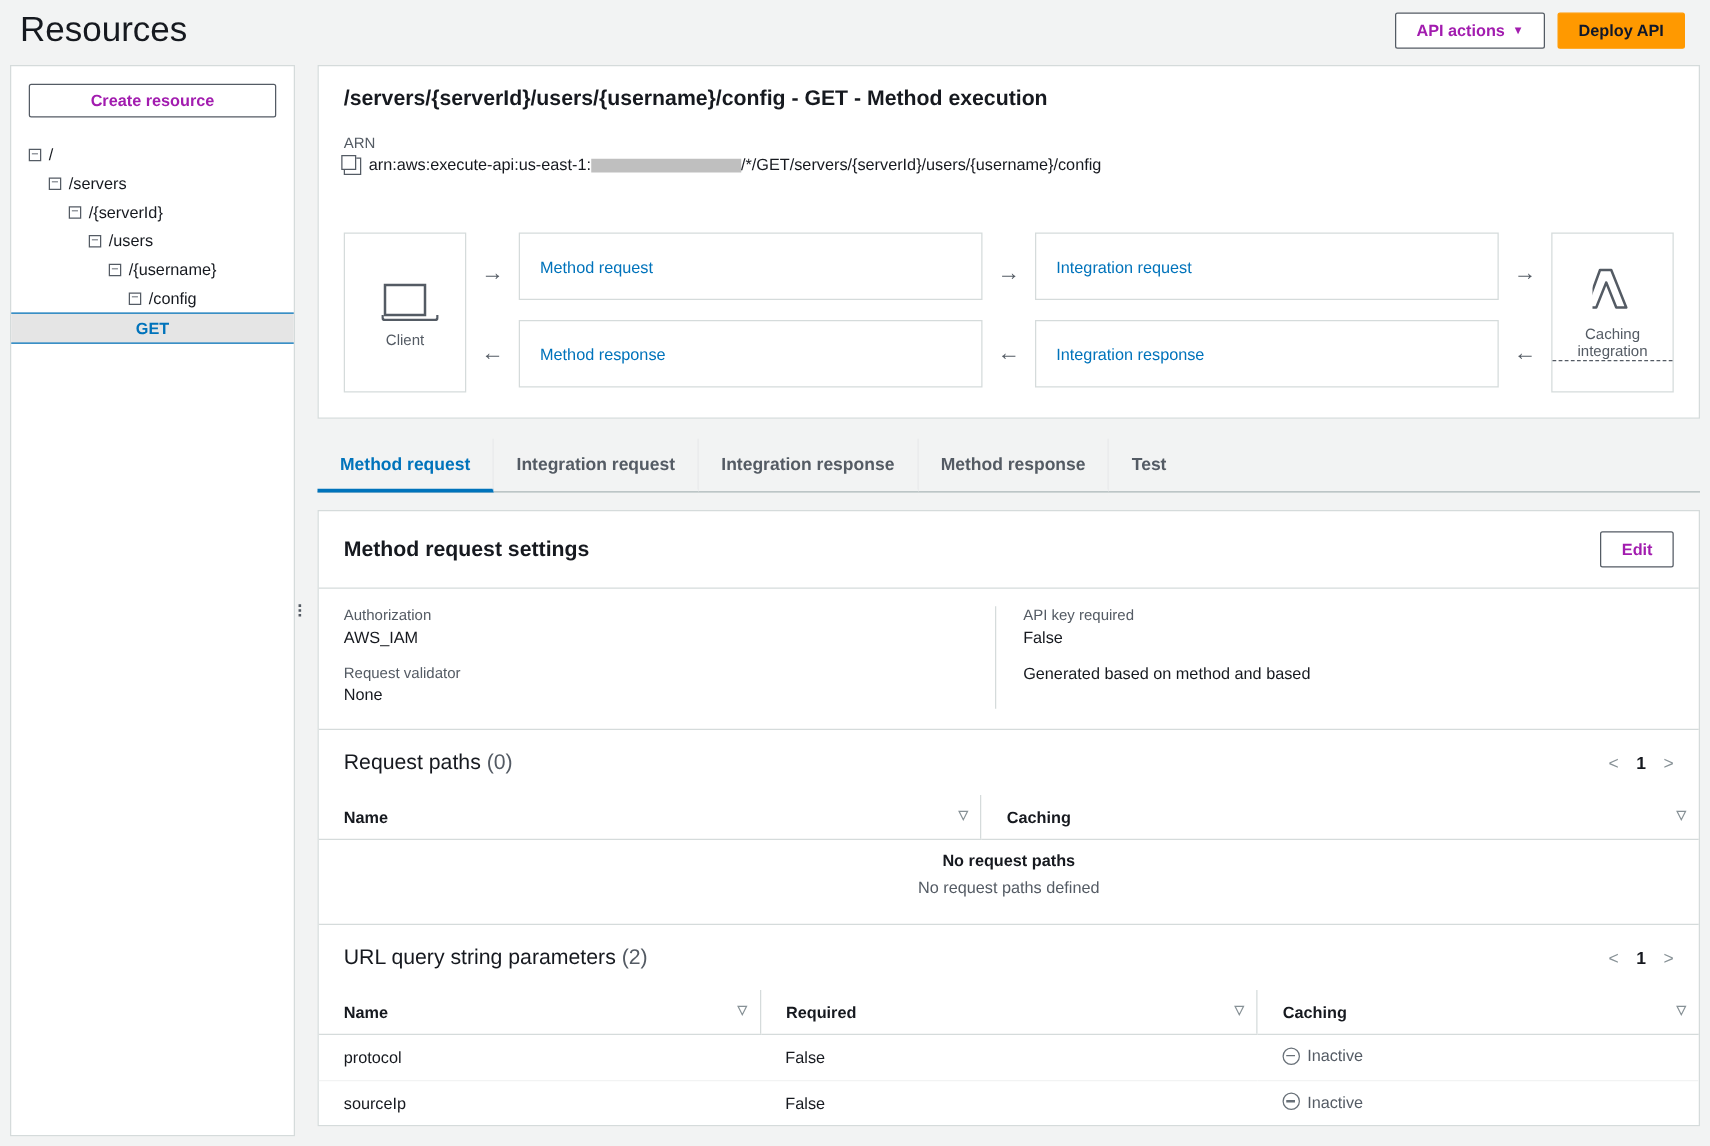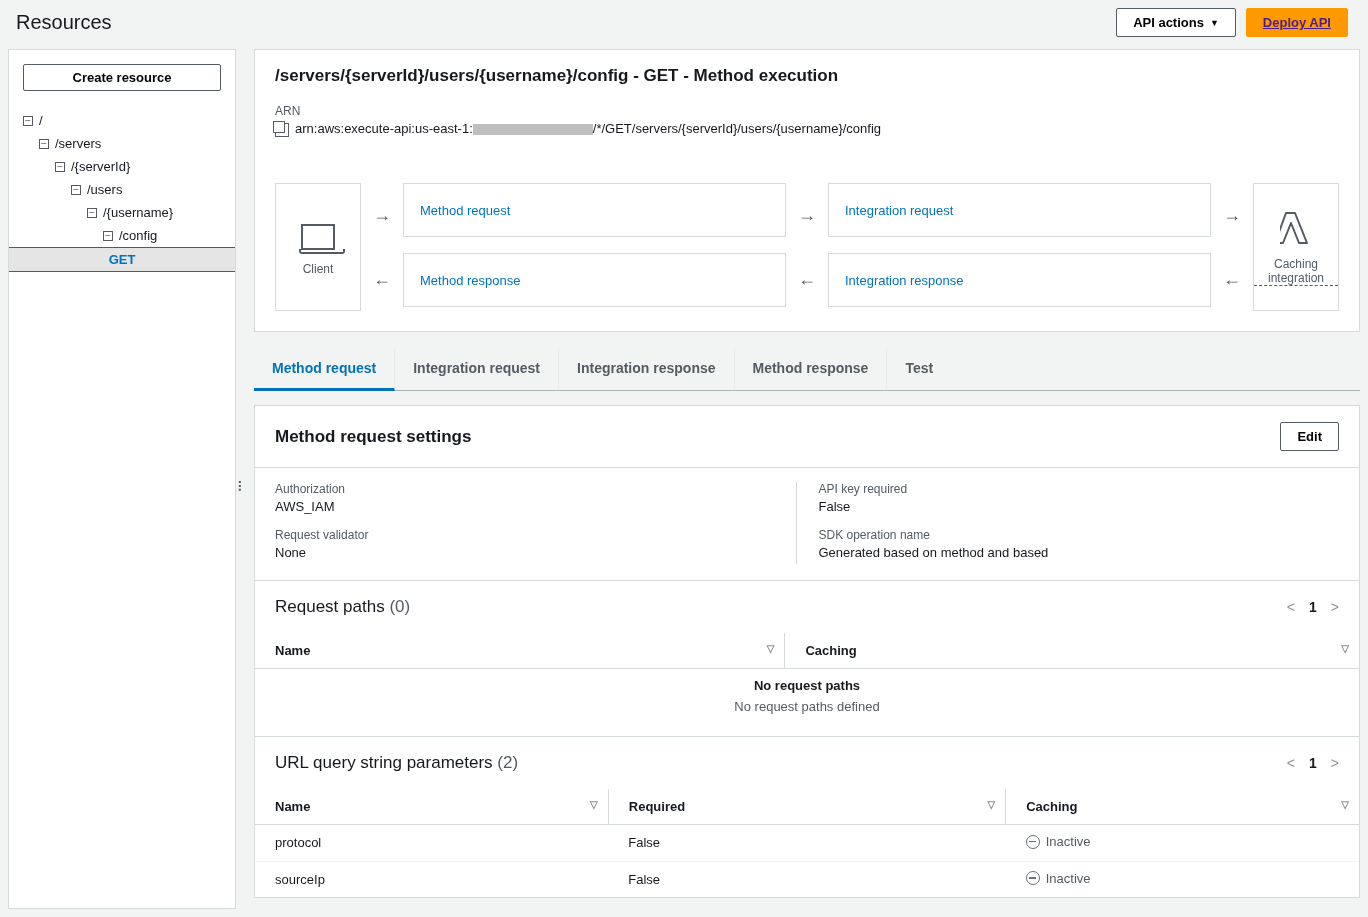--- a/index.html
+++ b/index.html
@@ -9,24 +9,24 @@
     --border2:#aab7b8;
     --text:#16191f;
     --muted:#545b64;
     --link:#0073bb;
     --orange:#ff9900;
   }
   *{box-sizing:border-box;}
   body{margin:0;background:var(--bg);font-family:"Amazon Ember","Helvetica Neue",Arial,sans-serif;font-size:14px;color:var(--text);}
   .page{display:flex;flex-direction:column;height:917px;width:1368px;overflow:hidden;}
   .topbar{display:flex;align-items:center;justify-content:space-between;padding:8px 20px 8px 16px;}
-  .topbar h1{font-size:20px;font-weight:400;margin:0;}
+  .topbar h1{font-size:28px;font-weight:400;margin:0;}
   .top-actions{display:flex;gap:10px;}
-  .btn{border:1px solid #545b64;background:#fff;color:#000000;font-weight:700;font-size:13px;padding:6px 16px;border-radius:2px;cursor:pointer;display:inline-flex;align-items:center;gap:6px;}
-  .btn.primary{background:var(--orange);border-color:var(--orange);color:#4c1d95;text-decoration:underline;}
+  .btn{border:1px solid #545b64;background:#fff;color:#a21caf;font-weight:700;font-size:13px;padding:6px 16px;border-radius:2px;cursor:pointer;display:inline-flex;align-items:center;gap:6px;}
+  .btn.primary{background:var(--orange);border-color:var(--orange);color:#0f172a;}
   .btn.small{padding:5px 16px;}
   .btn .tri{font-size:9px;}
   .cols{display:flex;flex:1;overflow:hidden;gap:0;}
   .sidebar{width:228px;background:#fff;border:1px solid var(--border);margin:4px 0 8px 8px;padding:14px 0;position:relative;display:flex;flex-direction:column;}
   .create-wrap{padding:0 14px 18px;}
   .tree{font-size:13px;}
   .tree-row{display:flex;align-items:center;padding:4px 14px;gap:6px;cursor:pointer;}
   .tree-row .box{width:10px;height:10px;border:1px solid #545b64;display:inline-flex;align-items:center;justify-content:center;font-size:10px;line-height:1;color:#545b64;}
   .tree-row.selected{background:#e5e5e5;color:#0073bb;border-top:1px solid #0073bb;border-bottom:1px solid #0073bb;font-weight:700;justify-content:center;}
   .indent1{padding-left:30px;} .indent2{padding-left:46px;} .indent3{padding-left:62px;}
@@ -41,21 +41,21 @@
   .kv-col + .kv-col{border-left:1px solid var(--border);padding-left:22px;}
   .lbl{font-size:12px;color:var(--muted);margin-bottom:3px;}
   .val{font-size:13px;color:var(--text);margin-bottom:14px;}
   .arn{display:flex;align-items:flex-start;gap:6px;}
   .copy-icon{width:14px;height:14px;border:1px solid #545b64;position:relative;flex-shrink:0;margin-top:2px;}
   .copy-icon::before{content:"";position:absolute;left:-3px;top:-3px;width:10px;height:10px;border:1px solid #545b64;background:#fff;}
   .redact{display:inline-block;width:120px;height:11px;background:#bfbfbf;vertical-align:middle;}
   
   .flow{display:flex;align-items:stretch;gap:12px;padding:16px 20px 20px;}
   .flow-box{border:1px solid var(--border);display:flex;flex-direction:column;align-items:center;justify-content:center;font-size:12px;color:#545b64;}
-  .flow-end{width:86px;height:128px;gap:12px;}
+  .flow-end{width:98px;height:128px;gap:12px;}
   .flow-mid{flex:1;display:flex;flex-direction:column;gap:16px;}
   .flow-link-box{border:1px solid var(--border);padding:18px 16px;}
   .flow-link-box a{color:var(--link);text-decoration:none;font-size:13px;}
   .arrows{display:flex;flex-direction:column;justify-content:space-around;height:128px;color:#545b64;font-size:18px;}
   .client-icon{width:34px;height:26px;border:2px solid #545b64;position:relative;margin-top:6px;}
   .client-icon::after{content:"";position:absolute;left:-4px;bottom:-6px;width:42px;height:3px;border:2px solid #545b64;border-top:none;border-radius:0 0 3px 3px;}
   .dashed{border-bottom:1px dashed #545b64;padding-bottom:4px;margin-bottom:-2px;}
   
   .tabs{display:flex;border-bottom:1px solid var(--border2);padding:0;gap:0; margin-top:4px;}
   .tab{padding:12px 18px;font-size:14px;font-weight:700;color:var(--muted);cursor:pointer;border-bottom:3px solid transparent;margin-bottom:-1px;}
@@ -202,21 +202,20 @@
         <div class="kv-cols" style="padding-top:14px;">
           <div class="kv-col">
             <div class="lbl">Authorization</div>
             <div class="val">AWS_IAM</div>
             <div class="lbl">Request validator</div>
             <div class="val" style="margin-bottom:4px">None</div>
           </div>
           <div class="kv-col">
             <div class="lbl">API key required</div>
             <div class="val">False</div>
-            <div class="lbl">SDK operation name</div>
             <div class="val" style="margin-bottom:4px">Generated based on method and based</div>
           </div>
         </div>
 
         <div class="divider"></div>
         <div class="section-head">
           <h3><span>Request paths</span> <span class="count">(0)</span></h3>
           <div class="pager">
             <span>&lt;</span>
             <span class="num">1</span>

